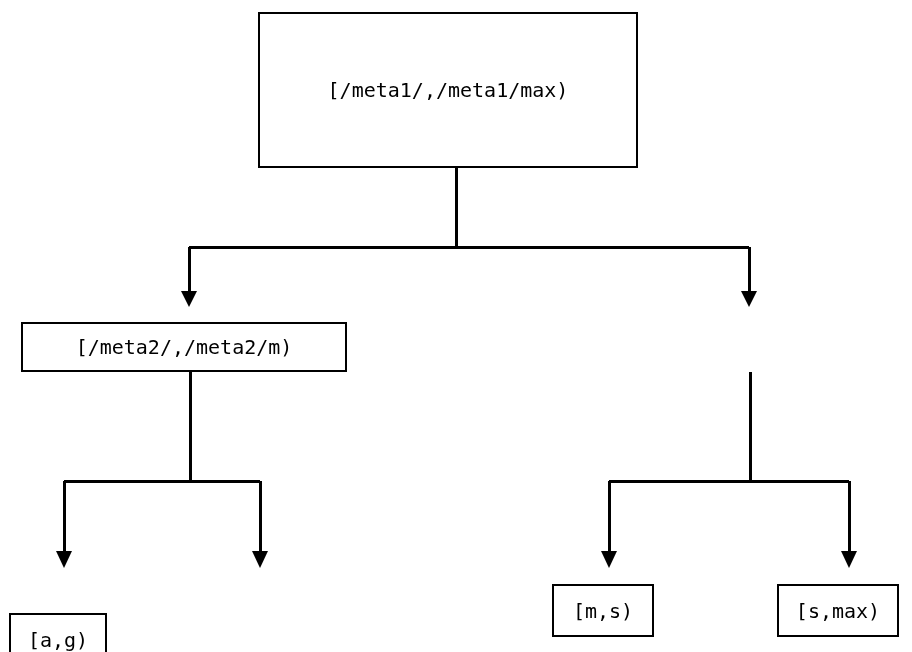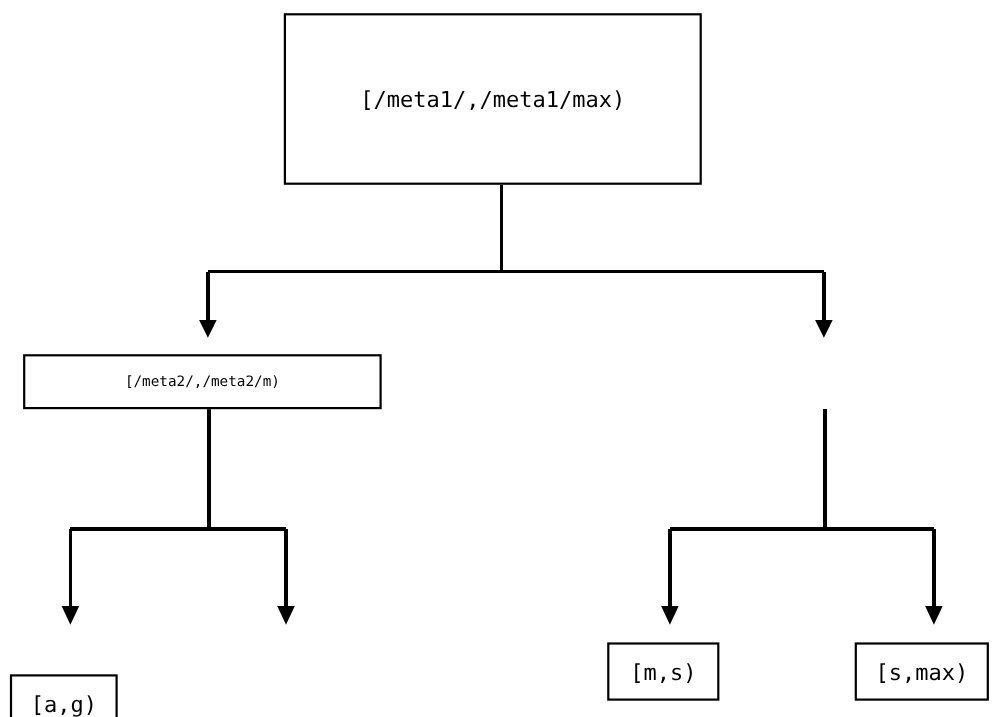--- a/index.html
+++ b/index.html
@@ -26,21 +26,21 @@
     justify-content: center;
     color: #000000;
     font-family: "DejaVu Sans Mono", "Liberation Mono", monospace;
     font-size: 20px;
     line-height: 1;
     letter-spacing: 0px;
     white-space: pre;
     user-select: none;
   }
   .node-root   { font-size: 20px; }
-  .node-level2 { font-size: 13px; align-items: center; }
+  .node-level2 { font-size: 20px; align-items: center; }
   .node-leaf   { font-size: 20px; }
 
   .edge-layer {
     position: absolute;
     left: 0;
     top: 0;
     width: 912px;
     height: 652px;
     pointer-events: none;
   }

